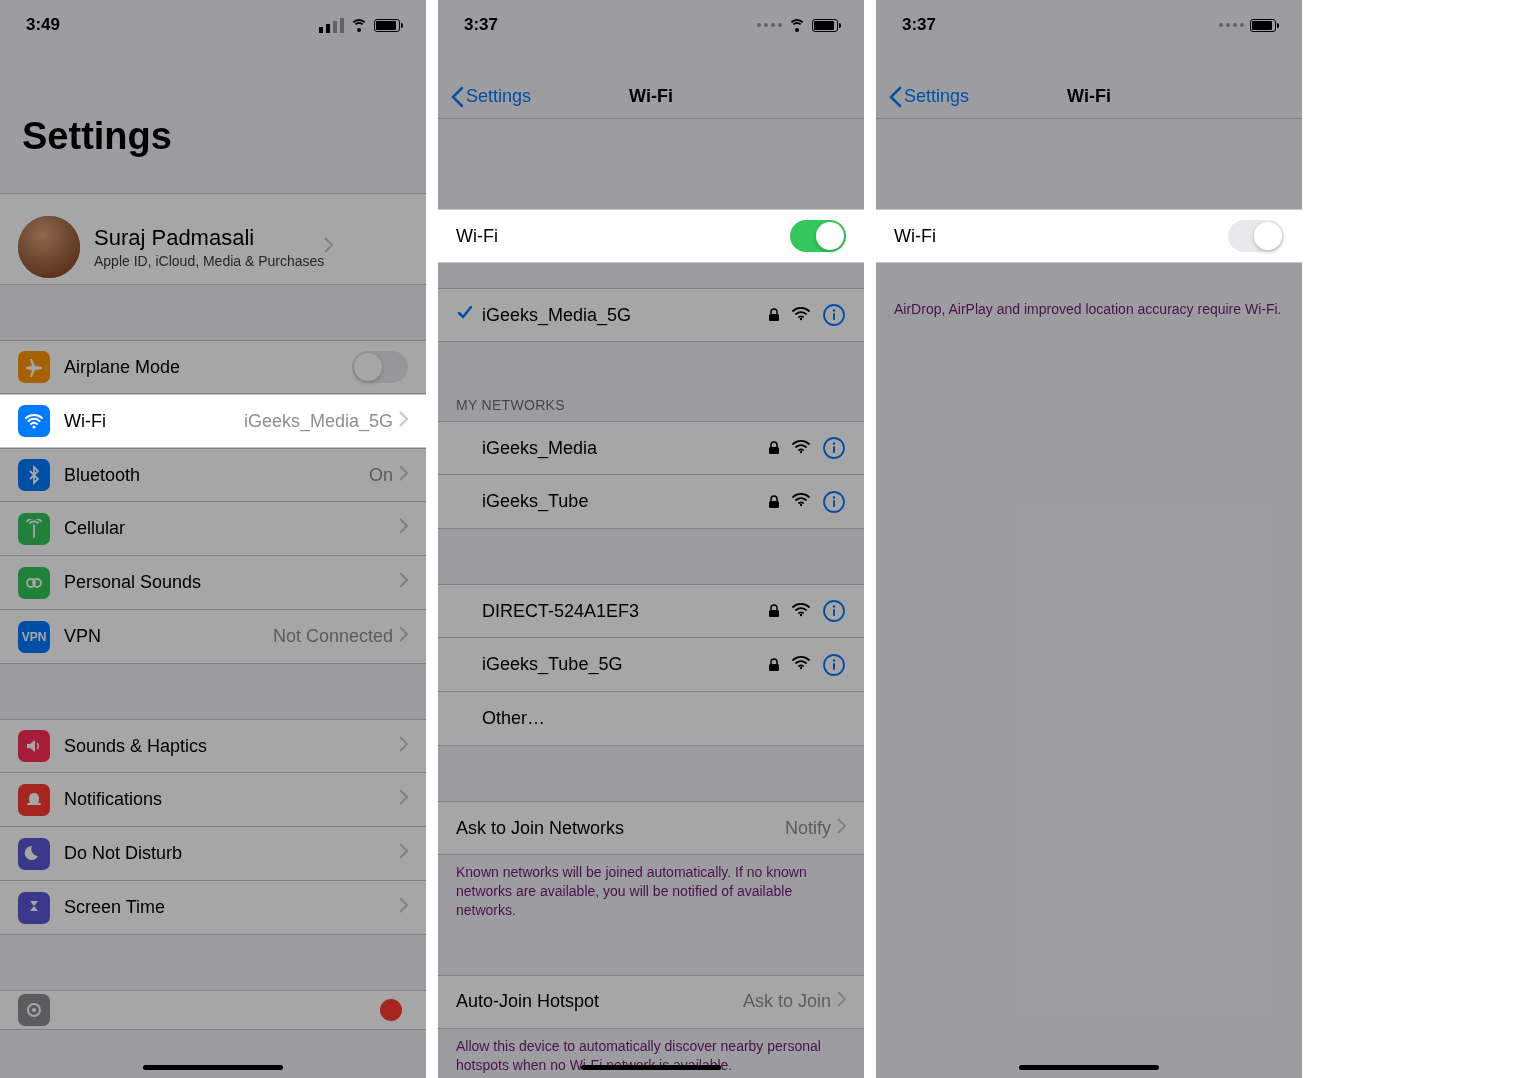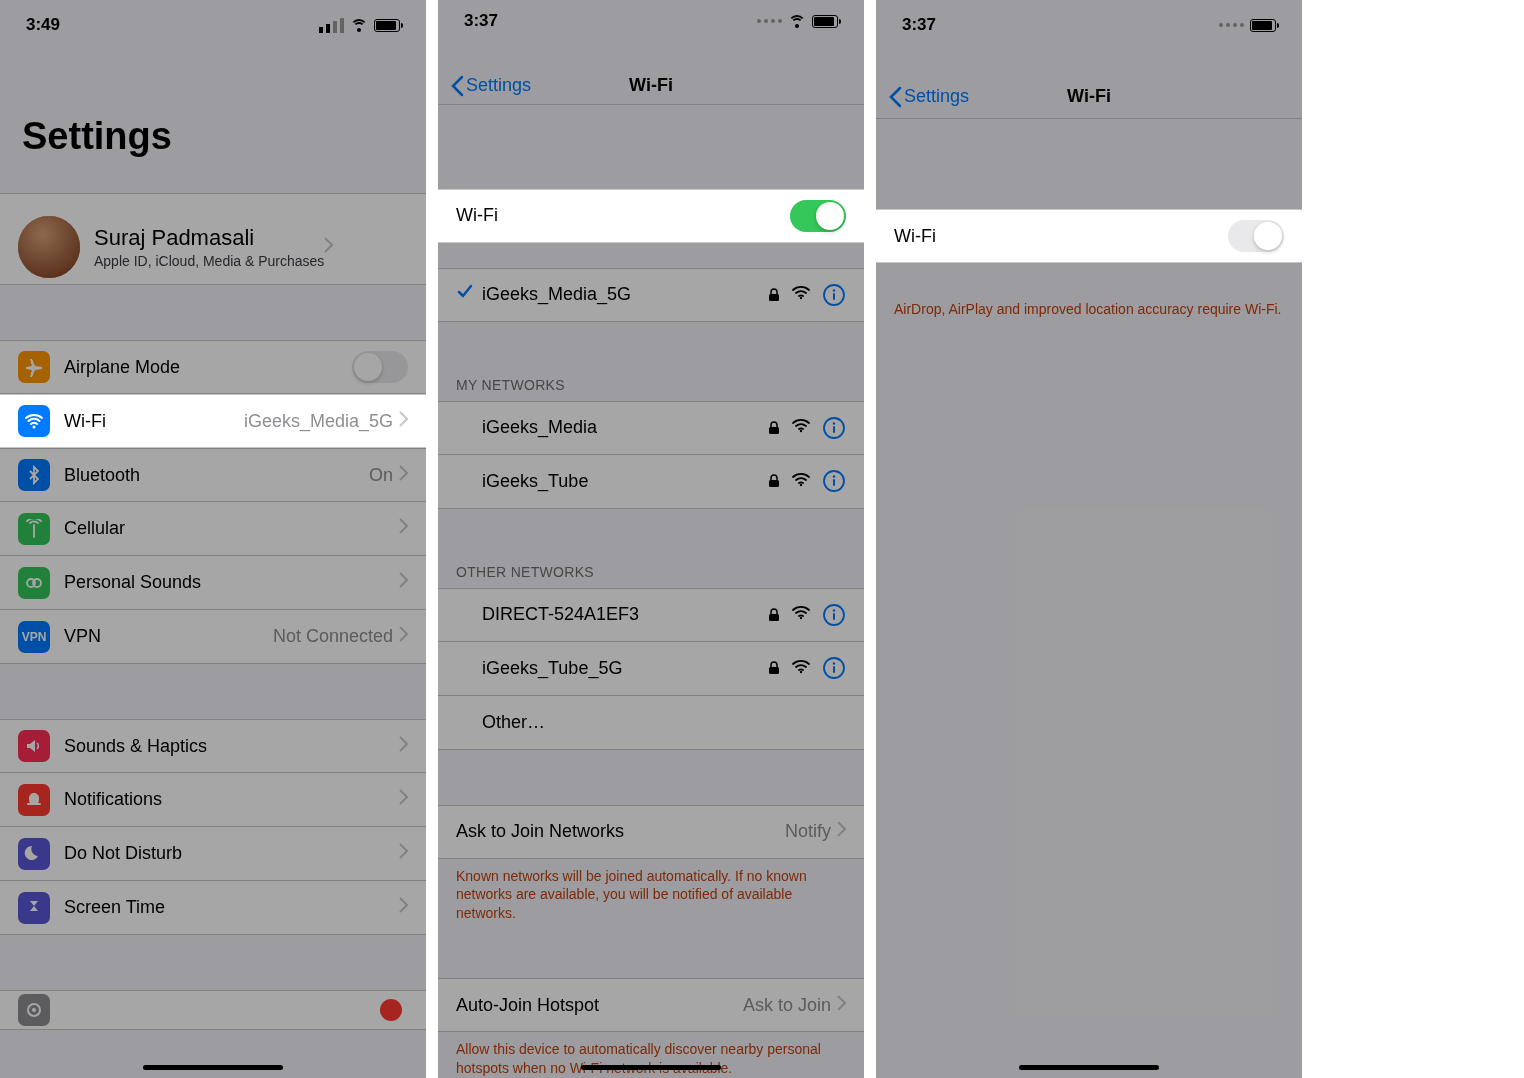--- a/index.html
+++ b/index.html
@@ -56,21 +56,21 @@
   .large-title { font-size:38px; font-weight:700; color:#000; padding: 40px 22px 10px 22px; }
 
   
   .nav { height:44px; display:flex; align-items:center; justify-content:center; position:relative; font-size:18px; font-weight:600; color:#000; border-bottom:0.5px solid #c6c6c8;}
   .nav .back { position:absolute; left:12px; display:flex; align-items:center; gap:2px; color:#007aff; font-weight:400; font-size:18px;}
   .nav .back svg { width:14px; height:22px; }
 
   
   .section { margin-top: 30px; }
   .section-header { font-size:14px; color:#6d6d72; padding:0 18px 8px 18px; text-transform:uppercase; letter-spacing:0.3px;}
-  .section-footer { font-size:14px; color:#c2410c; padding:8px 18px 0 18px; line-height:1.35;}
+  .section-footer { font-size:14px; color:#701a75; padding:8px 18px 0 18px; line-height:1.35;}
   .row {
     background:#fff; min-height:54px; display:flex; align-items:center; padding:0 18px;
     border-top:0.5px solid #c6c6c8; border-bottom:0.5px solid #c6c6c8; font-size:18px; color:#000;
     position:relative;
   }
   .row + .row { border-top:none; }
   .row .lbl { flex:1; }
   .row .val { color:#8e8e93; font-size:18px; margin-right:6px;}
   .row .chev { color:#c7c7cc; }
   .row .icons-right { display:flex; align-items:center; gap:12px; margin-left:8px; }
@@ -401,21 +401,20 @@
                 <circle cx="12" cy="12" r="10" stroke="#007aff" stroke-width="1.8"></circle>
                 <circle cx="12" cy="7.5" r="1.2" fill="#007aff"></circle>
                 <rect x="11" y="10" width="2" height="7" rx="1" fill="#007aff"></rect>
               </svg>
             </span>
       </span>
     </div>
   </div>
 
   <div class="section">
-    <div class="section-header">OTHER NETWORKS</div>
     <div class="row">
       <span class="indent"></span>
       <span class="lbl">DIRECT-524A1EF3</span>
       <span class="icons-right">
         <span class="lock-ico">
               <svg width="12" height="14" viewBox="0 0 12 14" fill="#000">
                 <rect x="1" y="6" width="10" height="7" rx="1.5"></rect>
                 <path d="M3 6V4a3 3 0 016 0v2" stroke="#000" stroke-width="1.5" fill="none"></path>
               </svg>
             </span>

